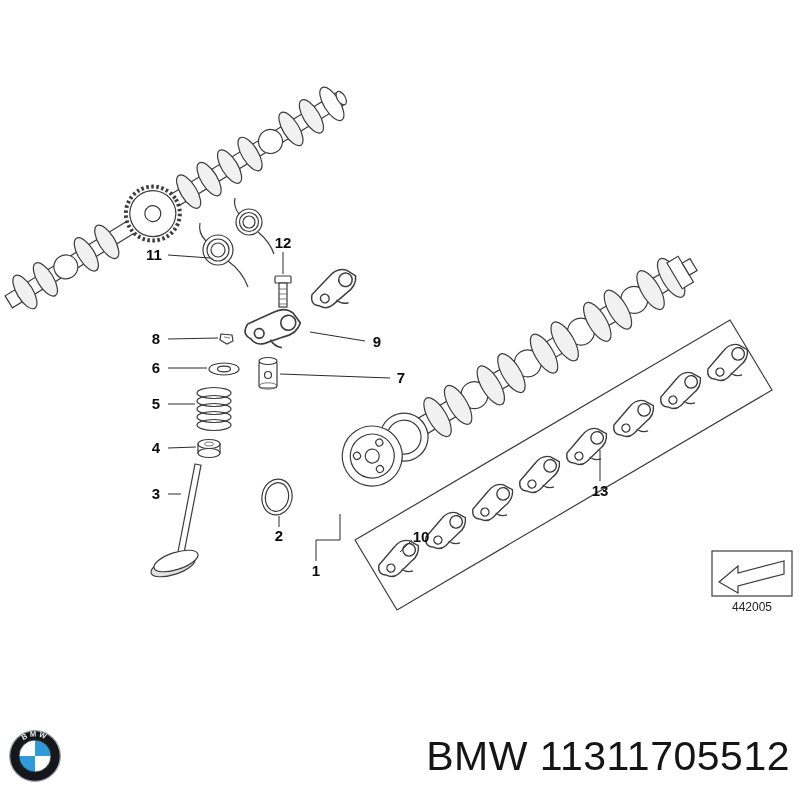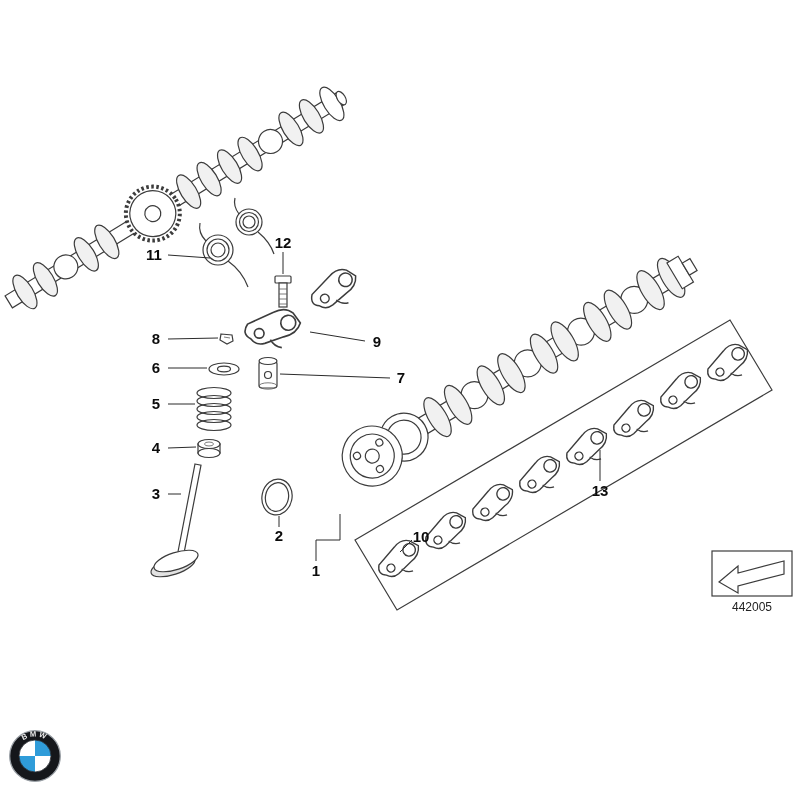--- a/index.html
+++ b/index.html
@@ -219,15 +219,19 @@
       <path d="M32,32 L13,32 A19,19 0 0 1 32,13 Z" fill="#ffffff"></path>
       <path d="M32,32 L32,13 A19,19 0 0 1 51,32 Z" fill="#2f9cd9"></path>
       <path d="M32,32 L51,32 A19,19 0 0 1 32,51 Z" fill="#ffffff"></path>
       <path d="M32,32 L32,51 A19,19 0 0 1 13,32 Z" fill="#2f9cd9"></path>
       <circle cx="32" cy="32" r="19" fill="none" stroke="#2a2d33" stroke-width="1"></circle>
       <path id="bmwArc" d="M9,32 A23,23 0 0 1 55,32" fill="none"></path>
       <text class="bmw-arc-text">
         <textPath href="#bmwArc" startOffset="50%" text-anchor="middle">BMW</textPath>
       </text>
     </svg>
+    <div class="part-title">
+      <span>BMW</span>
+      <span>11311705512</span>
+    </div>
   </div>
 
 </div>
 
 </body></html>

